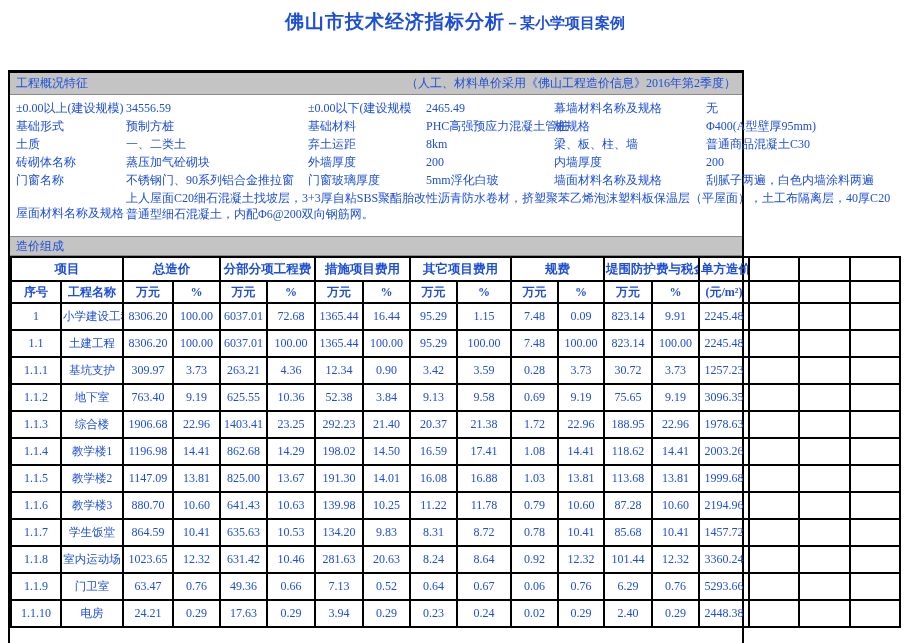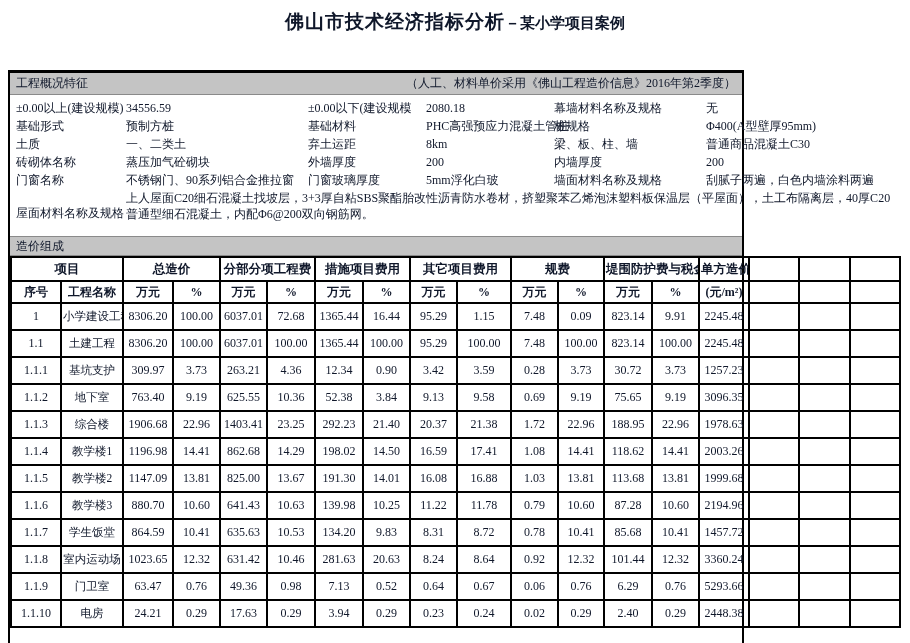--- a/index.html
+++ b/index.html
@@ -1,17 +1,17 @@
 <!DOCTYPE html>
 <html><head>
 <meta charset="utf-8">
 <style>
   html,body{margin:0;padding:0;background:#fff;}
   .page{position:relative;width:910px;height:643px;background:#fff;overflow:hidden;
-        font-family:"Liberation Serif","DejaVu Serif",serif;color:#0f172a;text-decoration:underline;}
+        font-family:"Liberation Serif","DejaVu Serif",serif;color:#1d4ed8;text-decoration:underline;}
   .title{position:absolute;top:9px;left:0;width:100%;text-align:center;font-weight:bold;white-space:nowrap;}
   .title .main{font-size:19px;letter-spacing:1px;}
   .title .suffix{font-size:15px;}
   .box{position:absolute;left:8px;top:36px;width:736px;height:604px;box-sizing:border-box;
        border:2px solid #000;border-top-width:3px;background:#fff;margin-top:34px;}
   .band{height:22px;background:#c4c4c4;display:flex;justify-content:space-between;align-items:center;
         padding:0 6px;box-sizing:border-box;font-size:12px;border-bottom:1px solid #8a8a8a;}
   .band.second{height:20px;border-top:1px solid #8a8a8a;align-items:flex-end;}
   .info-table{width:889px;border-collapse:collapse;table-layout:fixed;font-size:12px;margin-top:4px;}
   .info-table td{padding:0 2px 0 6px;height:18px;line-height:18px;white-space:nowrap;overflow:visible;text-align:left;vertical-align:middle;}
@@ -47,21 +47,21 @@
           <col style="width:118px">
           <col style="width:128px">
           <col style="width:152px">
           <col style="width:199px">
         </colgroup>
       <tbody>
       <tr>
         <td>±0.00以上(建设规模)</td>
         <td>34556.59</td>
         <td>±0.00以下(建设规模</td>
-        <td>2080.18</td>
+        <td>2465.49</td>
         <td>幕墙材料名称及规格</td>
         <td>无</td>
       </tr>
       <tr>
         <td>基础形式</td>
         <td>预制方桩</td>
         <td>基础材料</td>
         <td>PHC高强预应力混凝土管桩</td>
         <td>桩规格</td>
         <td>Φ400(A型壁厚95mm)</td>
@@ -355,21 +355,21 @@
             <td class="dc" colspan="1"></td>
             <td class="dc" colspan="1"></td>
             <td class="dc" colspan="1"></td>
           </tr>
           <tr>
             <td class="dc" colspan="1">1.1.9</td>
             <td class="dc name" colspan="1">门卫室</td>
             <td class="dc" colspan="1">63.47</td>
             <td class="dc" colspan="1">0.76</td>
             <td class="dc" colspan="1">49.36</td>
-            <td class="dc" colspan="1">0.98</td>
+            <td class="dc" colspan="1">0.66</td>
             <td class="dc" colspan="1">7.13</td>
             <td class="dc" colspan="1">0.52</td>
             <td class="dc" colspan="1">0.64</td>
             <td class="dc" colspan="1">0.67</td>
             <td class="dc" colspan="1">0.06</td>
             <td class="dc" colspan="1">0.76</td>
             <td class="dc" colspan="1">6.29</td>
             <td class="dc" colspan="1">0.76</td>
             <td class="dc" colspan="1">5293.66</td>
             <td class="dc" colspan="1"></td>

